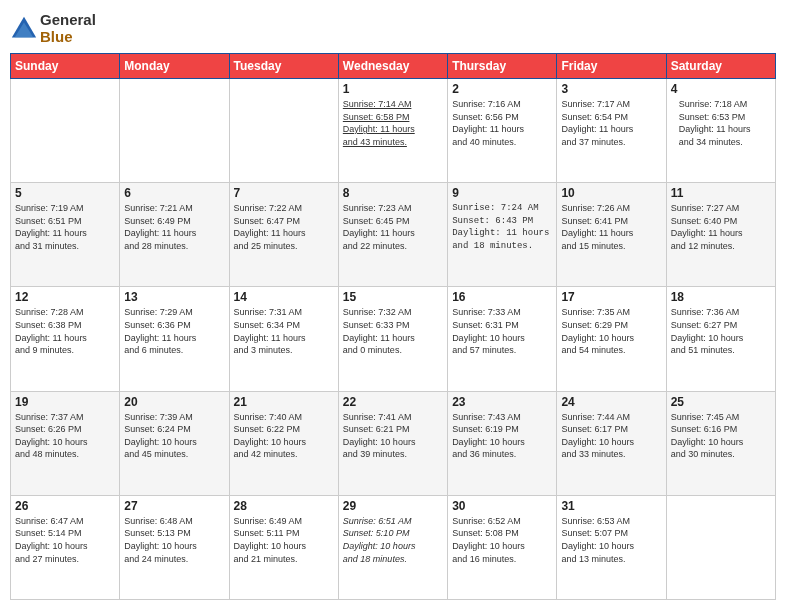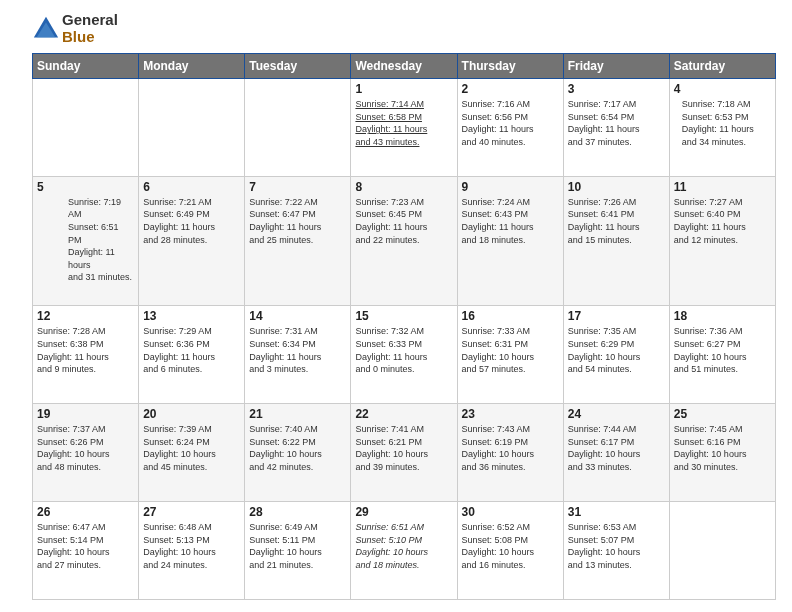--- a/index.html
+++ b/index.html
@@ -6,21 +6,21 @@
     body {
       width: 792px;
       height: 612px;
       font-family: Arial, sans-serif;
       background: #fff;
       overflow: hidden;
     }
     .page {
       width: 792px;
       height: 612px;
-      padding: 12px 16px 12px 32px;
+      padding: 12px 16px 12px 10px;
       display: flex;
       flex-direction: column;
     }
     .header {
       display: flex;
       justify-content: space-between;
       align-items: flex-start;
       margin-bottom: 8px;
     }
     .logo {
@@ -93,21 +93,21 @@
     .day-info {
       font-size: 9px;
       color: #333;
       line-height: 1.4;
     }
     .empty-cell {
       background: #f9f9f9;
     }
     tr:nth-child(odd) td { background: #fff; }
     tr:nth-child(even) td { background: #f5f5f5; }
-    .calendar thead tr th { background: #737373; }
+    .calendar thead tr th { background: #ef4444; }
   </style>
 </head>
 <body>
 
 <div class="page">
   <div class="header">
     <div class="logo">
       <svg class="logo-icon" viewBox="0 0 30 30">
         <polygon points="15,2 28,24 2,24" fill="#2563b0"></polygon>
         <polygon points="15,8 25,24 5,24" fill="#5b9bd5" opacity="0.5"></polygon>
@@ -161,21 +161,21 @@
             <div class="day-number">4</div>
             <div class="day-info" style="white-space: pre-line; margin-left: 8px;">Sunrise: 7:18 AM
 Sunset: 6:53 PM
 Daylight: 11 hours
 and 34 minutes.</div>
           </td>
         </tr>
         <tr>
           <td>
             <div class="day-number">5</div>
-            <div class="day-info" style="white-space: pre-line; margin-left: 31px;">Sunrise: 7:19 AM
+            <div class="day-info" style="white-space: pre-line;">Sunrise: 7:19 AM
 Sunset: 6:51 PM
 Daylight: 11 hours
 and 31 minutes.</div>
           </td>
           <td>
             <div class="day-number">6</div>
             <div class="day-info" style="white-space: pre-line;">Sunrise: 7:21 AM
 Sunset: 6:49 PM
 Daylight: 11 hours
 and 28 minutes.</div>
@@ -189,21 +189,21 @@
           </td>
           <td>
             <div class="day-number">8</div>
             <div class="day-info" style="white-space: pre-line;">Sunrise: 7:23 AM
 Sunset: 6:45 PM
 Daylight: 11 hours
 and 22 minutes.</div>
           </td>
           <td>
             <div class="day-number">9</div>
-            <div class="day-info" style="white-space: pre-line;">Sunrise: 7:24 AM
+            <div class="day-info" style="white-space: pre-line; font-family: Liberation Mono, monospace;">Sunrise: 7:24 AM
 Sunset: 6:43 PM
 Daylight: 11 hours
 and 18 minutes.</div>
           </td>
           <td>
             <div class="day-number">10</div>
             <div class="day-info" style="white-space: pre-line;">Sunrise: 7:26 AM
 Sunset: 6:41 PM
 Daylight: 11 hours
 and 15 minutes.</div>

